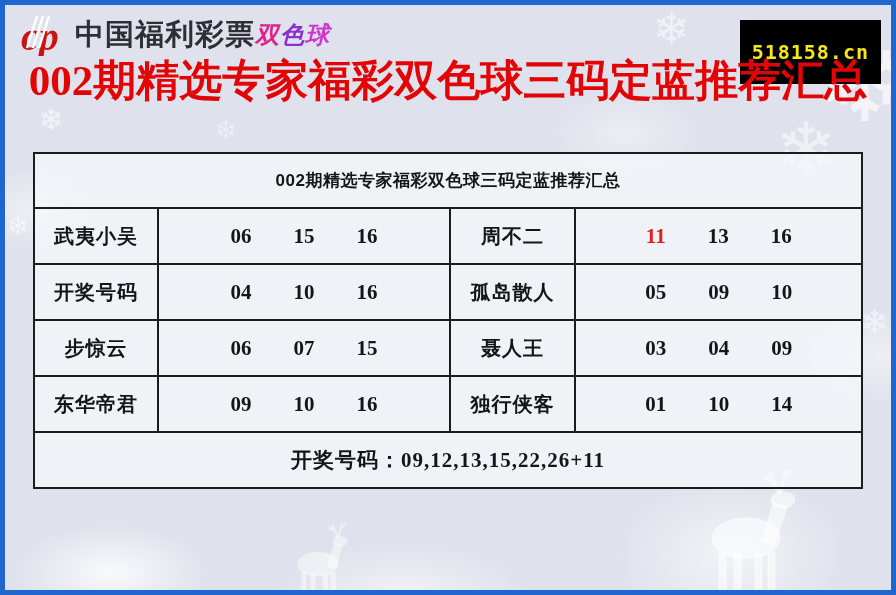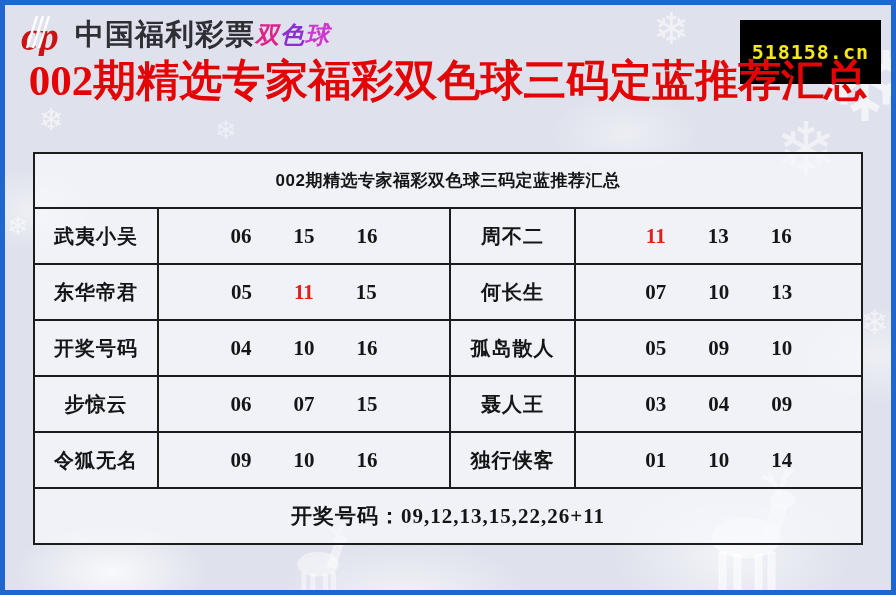--- a/index.html
+++ b/index.html
@@ -151,39 +151,33 @@
         </tr>
       </tbody>
       <tbody>
           <tr>
             <td class="name-cell">武夷小吴</td>
             <td class="nums-cell"><span class="num">06</span><span class="num">15</span><span class="num">16</span></td>
             <td class="name-cell">周不二</td>
             <td class="nums-cell"><span class="num red">11</span><span class="num">13</span><span class="num">16</span></td>
           </tr>
           <tr>
-            <td class="name-cell">东华帝君</td>
-            <td class="nums-cell"><span class="num">05</span><span class="num red">11</span><span class="num">15</span></td>
-            <td class="name-cell">何长生</td>
-            <td class="nums-cell"><span class="num">07</span><span class="num">10</span><span class="num">13</span></td>
-          </tr>
-          <tr>
             <td class="name-cell">开奖号码</td>
             <td class="nums-cell"><span class="num">04</span><span class="num">10</span><span class="num">16</span></td>
             <td class="name-cell">孤岛散人</td>
             <td class="nums-cell"><span class="num">05</span><span class="num">09</span><span class="num">10</span></td>
           </tr>
           <tr>
             <td class="name-cell">步惊云</td>
             <td class="nums-cell"><span class="num">06</span><span class="num">07</span><span class="num">15</span></td>
             <td class="name-cell">聂人王</td>
             <td class="nums-cell"><span class="num">03</span><span class="num">04</span><span class="num">09</span></td>
           </tr>
           <tr>
-            <td class="name-cell">令狐无名</td>
+            <td class="name-cell">东华帝君</td>
             <td class="nums-cell"><span class="num">09</span><span class="num">10</span><span class="num">16</span></td>
             <td class="name-cell">独行侠客</td>
             <td class="nums-cell"><span class="num">01</span><span class="num">10</span><span class="num">14</span></td>
           </tr>
         </tbody>
       <tbody>
         <tr>
           <td class="footer-cell" colspan="4">
             <span>开奖号码：</span><span>09,12,13,15,22,26+11</span>
           </td>

